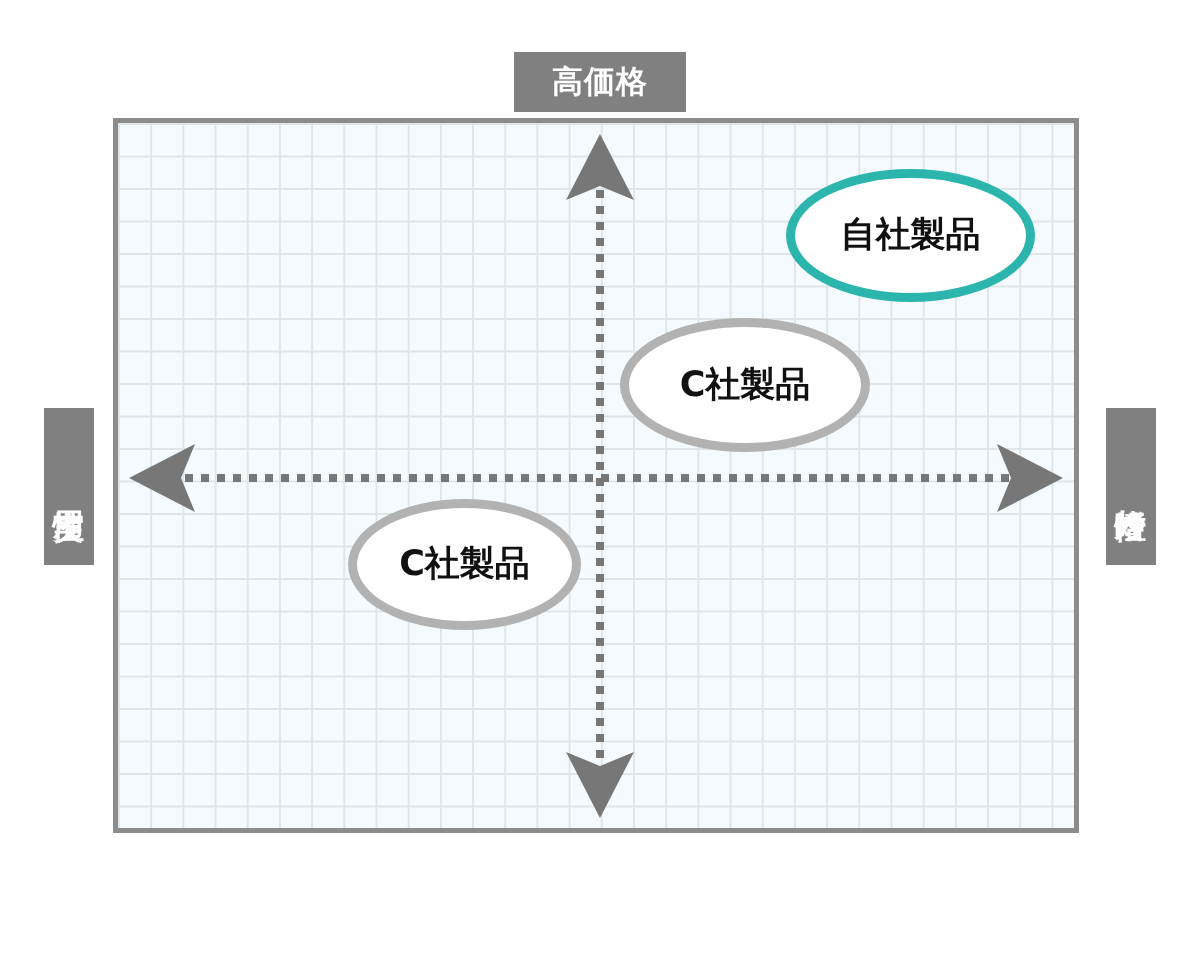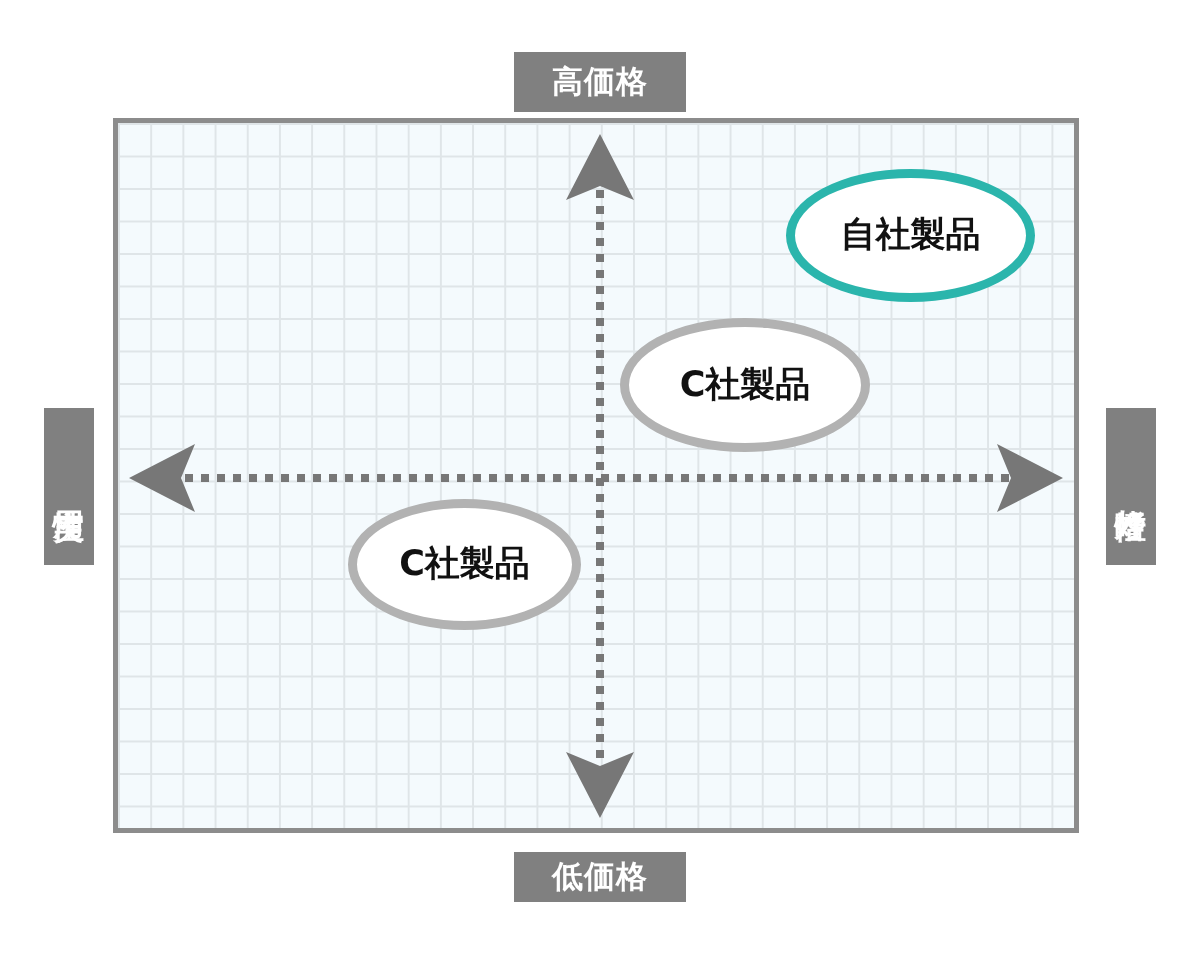--- a/index.html
+++ b/index.html
@@ -125,23 +125,20 @@
 </style>
 </head>
 <body>
 
 <div id="stage">
 
   <div class="label-box label-top">
     <span>高価格</span>
   </div>
 
-  <div class="label-box label-bottom">
-    <span>低価格</span>
-  </div>
 
   <div class="label-box label-left">
     <span>実用性</span>
   </div>
 
   <div class="label-box label-right">
     <span>嗜好性</span>
   </div>
 
   <div class="plot-area"></div>

